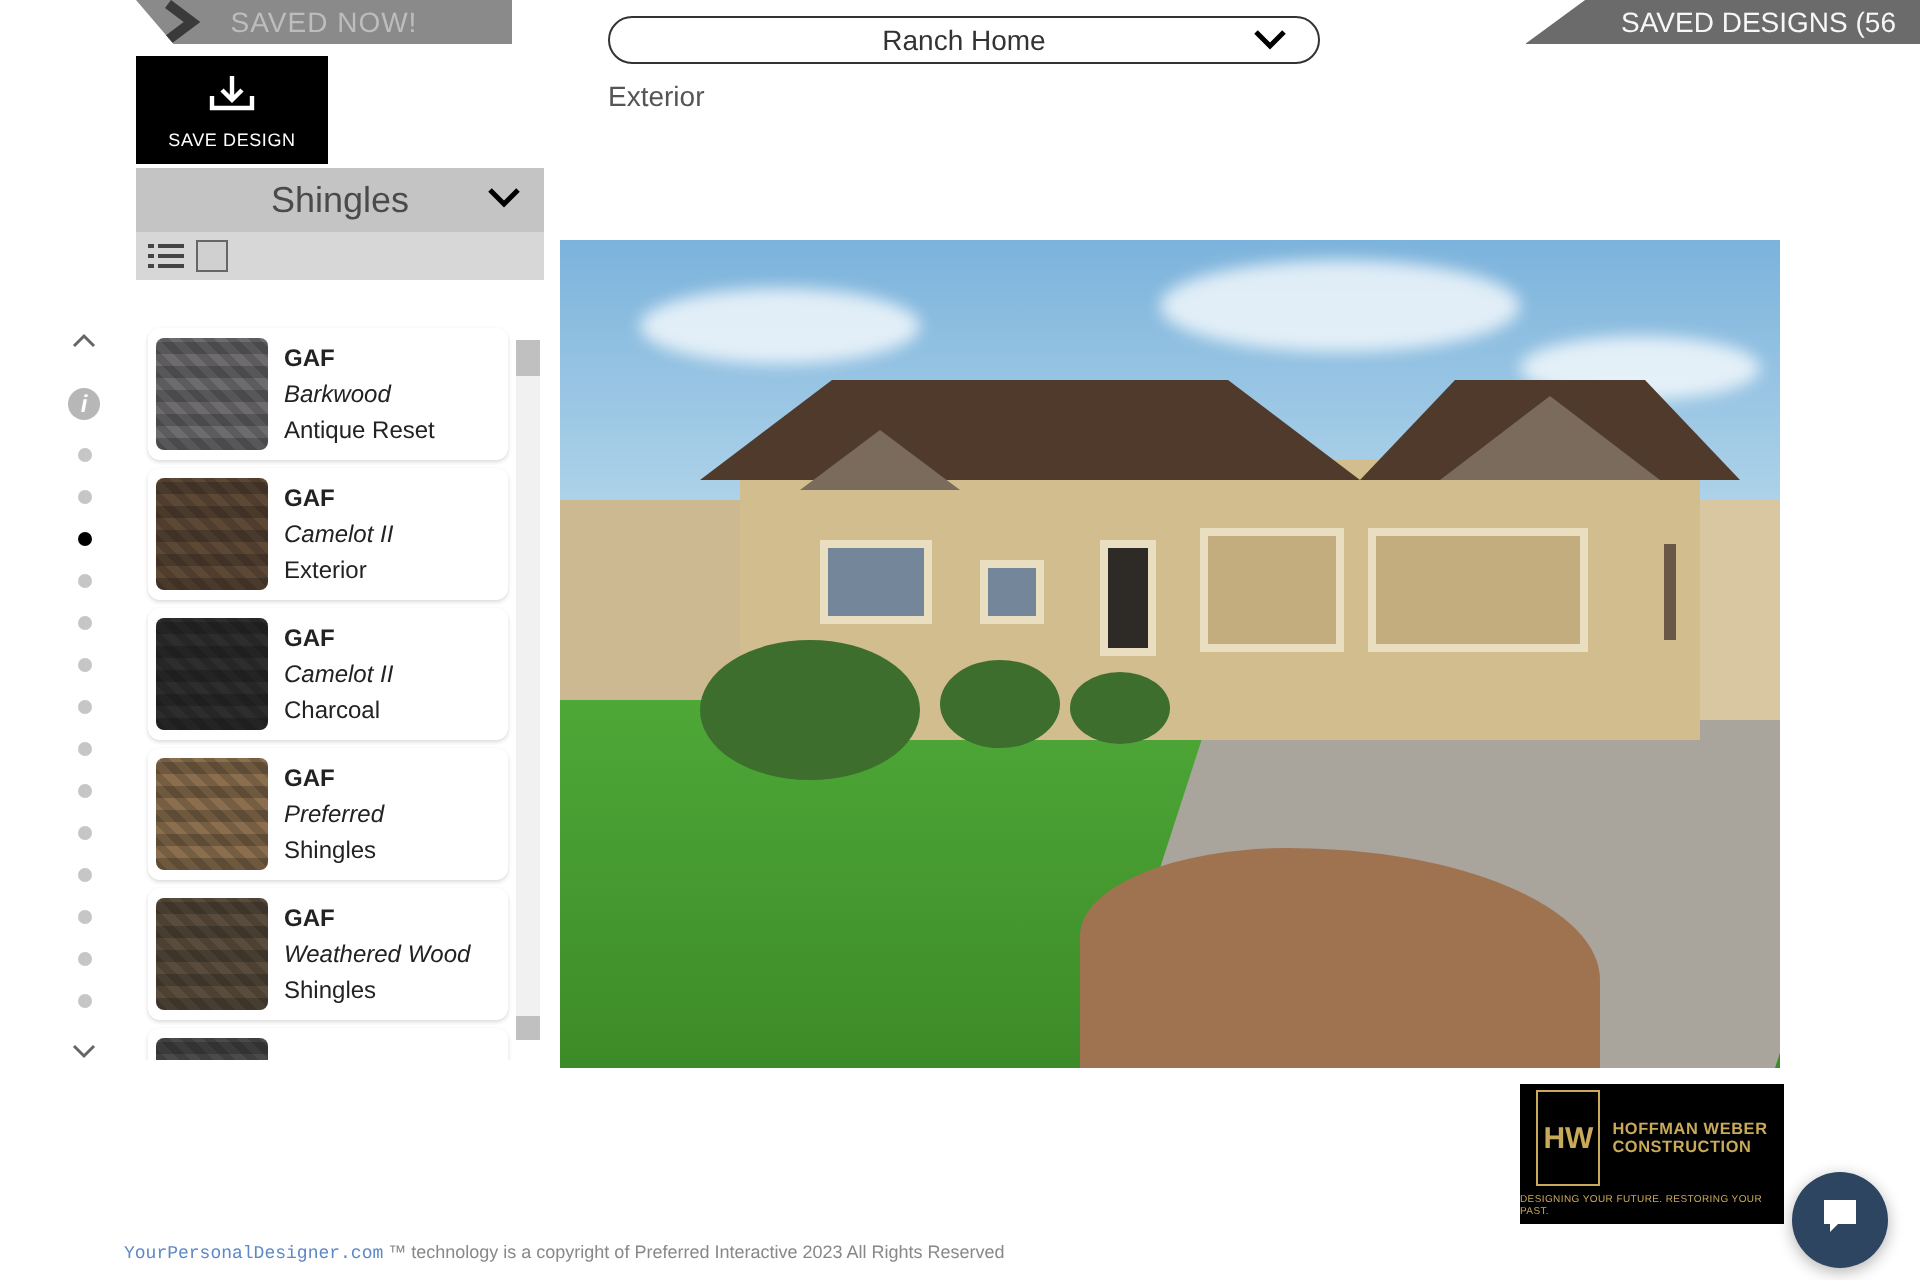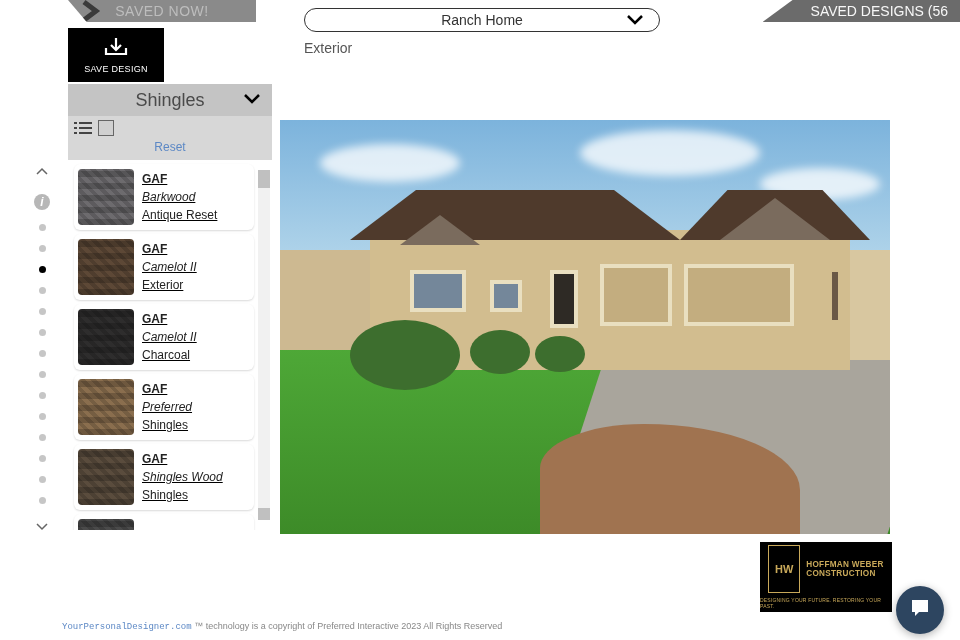--- a/index.html
+++ b/index.html
@@ -25,21 +25,21 @@
   .panel-tools { height: 24px; background: #d7d7d7; display: flex; align-items: center; gap: 6px; padding-left: 6px; position: relative; }
   .panel-tools .list-icon { width: 18px; height: 14px; }
   .panel-tools .sq-icon { width: 16px; height: 16px; border: 1px solid #666; background: #d0d0d0; }
   .panel-reset { height: 20px; background: #d7d7d7; text-align: center; font-size: 12px; color: #5c88c5; }
 
   .swatches { position: absolute; top: 160px; left: 68px; width: 204px; height: 370px; overflow: hidden; }
   .scrollbar { position: absolute; top: 170px; left: 258px; width: 12px; height: 350px; background: #f1f1f1; }
   .scrollbar .thumb { position: absolute; top: 0; left: 0; width: 12px; height: 18px; background: #c0c0c0; }
   .scrollbar .thumb-bot { position: absolute; bottom: 0; left: 0; width: 12px; height: 12px; background: #c0c0c0; }
 
-  .swatch { width: 180px; height: 66px; background: #fff; border-radius: 6px; margin: 4px 10px 4px 6px; display: flex; align-items: center; box-shadow: 0 1px 2px rgba(0,0,0,0.15); text-decoration: underline; }
+  .swatch { width: 180px; height: 66px; background: #fff; border-radius: 6px; margin: 4px 10px 4px 6px; display: flex; align-items: center; box-shadow: 0 1px 2px rgba(0,0,0,0.15); }
   .swatch .thumb { width: 56px; height: 56px; border-radius: 4px; margin-left: 4px; flex-shrink: 0; }
   .swatch .txt { margin-left: 8px; font-size: 12px; color: #222; line-height: 1.5; }
   .swatch .brand { font-weight: bold; }
   .swatch .style { font-style: italic; }
 
   .progress-dots { position: absolute; top: 162px; left: 34px; width: 16px; display: flex; flex-direction: column; align-items: center; gap: 14px; }
   .progress-dots .arrow svg { width: 14px; height: 10px; }
   .progress-dots .dot { width: 7px; height: 7px; border-radius: 50%; background: #c6c6c6; }
   .progress-dots .dot.active { background: #000; }
   .progress-dots .info { width: 16px; height: 16px; border-radius: 50%; background: #b7b7b7; color: #fff; font-size: 12px; font-style: italic; display: flex; align-items: center; justify-content: center; font-weight: bold; }
@@ -62,21 +62,21 @@
   .side-house { position: absolute; left: 0; top: 130px; width: 100px; height: 100px; background: #cdb991; }
   .side-house2 { position: absolute; right: 0; top: 130px; width: 60px; height: 110px; background: #d8c7a0; }
   .tree { position: absolute; right: 30px; top: 112px; width: 52px; height: 90px; }
   .tree .trunk { position: absolute; left: 24px; top: 40px; width: 6px; height: 48px; background: #6a5846; }
 
   .footer { position: absolute; bottom: 8px; left: 62px; font-size: 9px; color: #888; }
   .footer .link { color: #5c88c5; font-family: Liberation Mono, monospace; }
 
   .brand-box { position: absolute; bottom: 28px; right: 68px; width: 132px; height: 70px; background: #000; display: flex; flex-direction: column; align-items: center; justify-content: center; }
   .brand-box .hw { display: flex; align-items: center; gap: 6px; }
-  .brand-box .hw-logo { width: 32px; height: 48px; border: 1.5px solid #c9a95a; display: flex; align-items: center; justify-content: center; color: #c9a95a; font-weight: bold; font-size: 11px; }
+  .brand-box .hw-logo { width: 32px; height: 48px; border: 1.5px solid #c9a95a; display: flex; align-items: center; justify-content: center; color: #c9a95a; font-weight: bold; font-size: 15px; }
   .brand-box .hw-text { color: #c9a95a; font-size: 8.2px; line-height: 1.1; font-weight: bold; letter-spacing: 0.3px; }
   .brand-box .tag { color: #c9a95a; font-size: 5px; margin-top: 4px; letter-spacing: 0.2px; }
 
   .chat-bubble { position: absolute; bottom: 6px; right: 16px; width: 48px; height: 48px; border-radius: 50%; background: #2d4560; display: flex; align-items: center; justify-content: center; box-shadow: 0 2px 8px rgba(0,0,0,0.3); }
   .chat-bubble svg { width: 24px; height: 24px; }
 
   .chev-svg { width: 20px; height: 14px; }
 </style>
 </head>
 <body>
@@ -128,23 +128,20 @@
           <rect x="0" y="1" width="3" height="2" fill="#444"></rect>
           <rect x="5" y="1" width="13" height="2" fill="#444"></rect>
           <rect x="0" y="6" width="3" height="2" fill="#444"></rect>
           <rect x="5" y="6" width="13" height="2" fill="#444"></rect>
           <rect x="0" y="11" width="3" height="2" fill="#444"></rect>
           <rect x="5" y="11" width="13" height="2" fill="#444"></rect>
         </svg>
     </span>
     <span class="sq-icon"></span>
   </div>
-  <div class="panel-reset">
-    <span>Reset</span>
-  </div>
 </div>
 
 <div class="swatches" id="swatches">
     <div class="swatch">
       <div class="thumb" style="background:#6d6b6e;background-image:repeating-linear-gradient(45deg,rgba(0,0,0,0.15) 0 4px,transparent 4px 8px),repeating-linear-gradient(0deg,rgba(0,0,0,0.2) 0 6px,transparent 6px 12px)"></div>
       <div class="txt">
         <div class="brand">GAF</div>
         <div class="style">Barkwood</div>
         <div>Antique Reset</div>
       </div>
@@ -170,21 +167,21 @@
       <div class="txt">
         <div class="brand">GAF</div>
         <div class="style">Preferred</div>
         <div>Shingles</div>
       </div>
     </div>
     <div class="swatch">
       <div class="thumb" style="background:#5a4c3d;background-image:repeating-linear-gradient(45deg,rgba(0,0,0,0.15) 0 4px,transparent 4px 8px),repeating-linear-gradient(0deg,rgba(0,0,0,0.2) 0 6px,transparent 6px 12px)"></div>
       <div class="txt">
         <div class="brand">GAF</div>
-        <div class="style">Shingles Wood</div>
+        <div class="style">Weathered Wood</div>
         <div>Shingles</div>
       </div>
     </div>
     <div class="swatch">
       <div class="thumb" style="background:#4a4a4a;background-image:repeating-linear-gradient(45deg,rgba(0,0,0,0.15) 0 4px,transparent 4px 8px),repeating-linear-gradient(0deg,rgba(0,0,0,0.2) 0 6px,transparent 6px 12px)"></div>
     </div>
   </div>
 <div class="scrollbar">
   <div class="thumb"></div>
   <div class="thumb-bot"></div>

